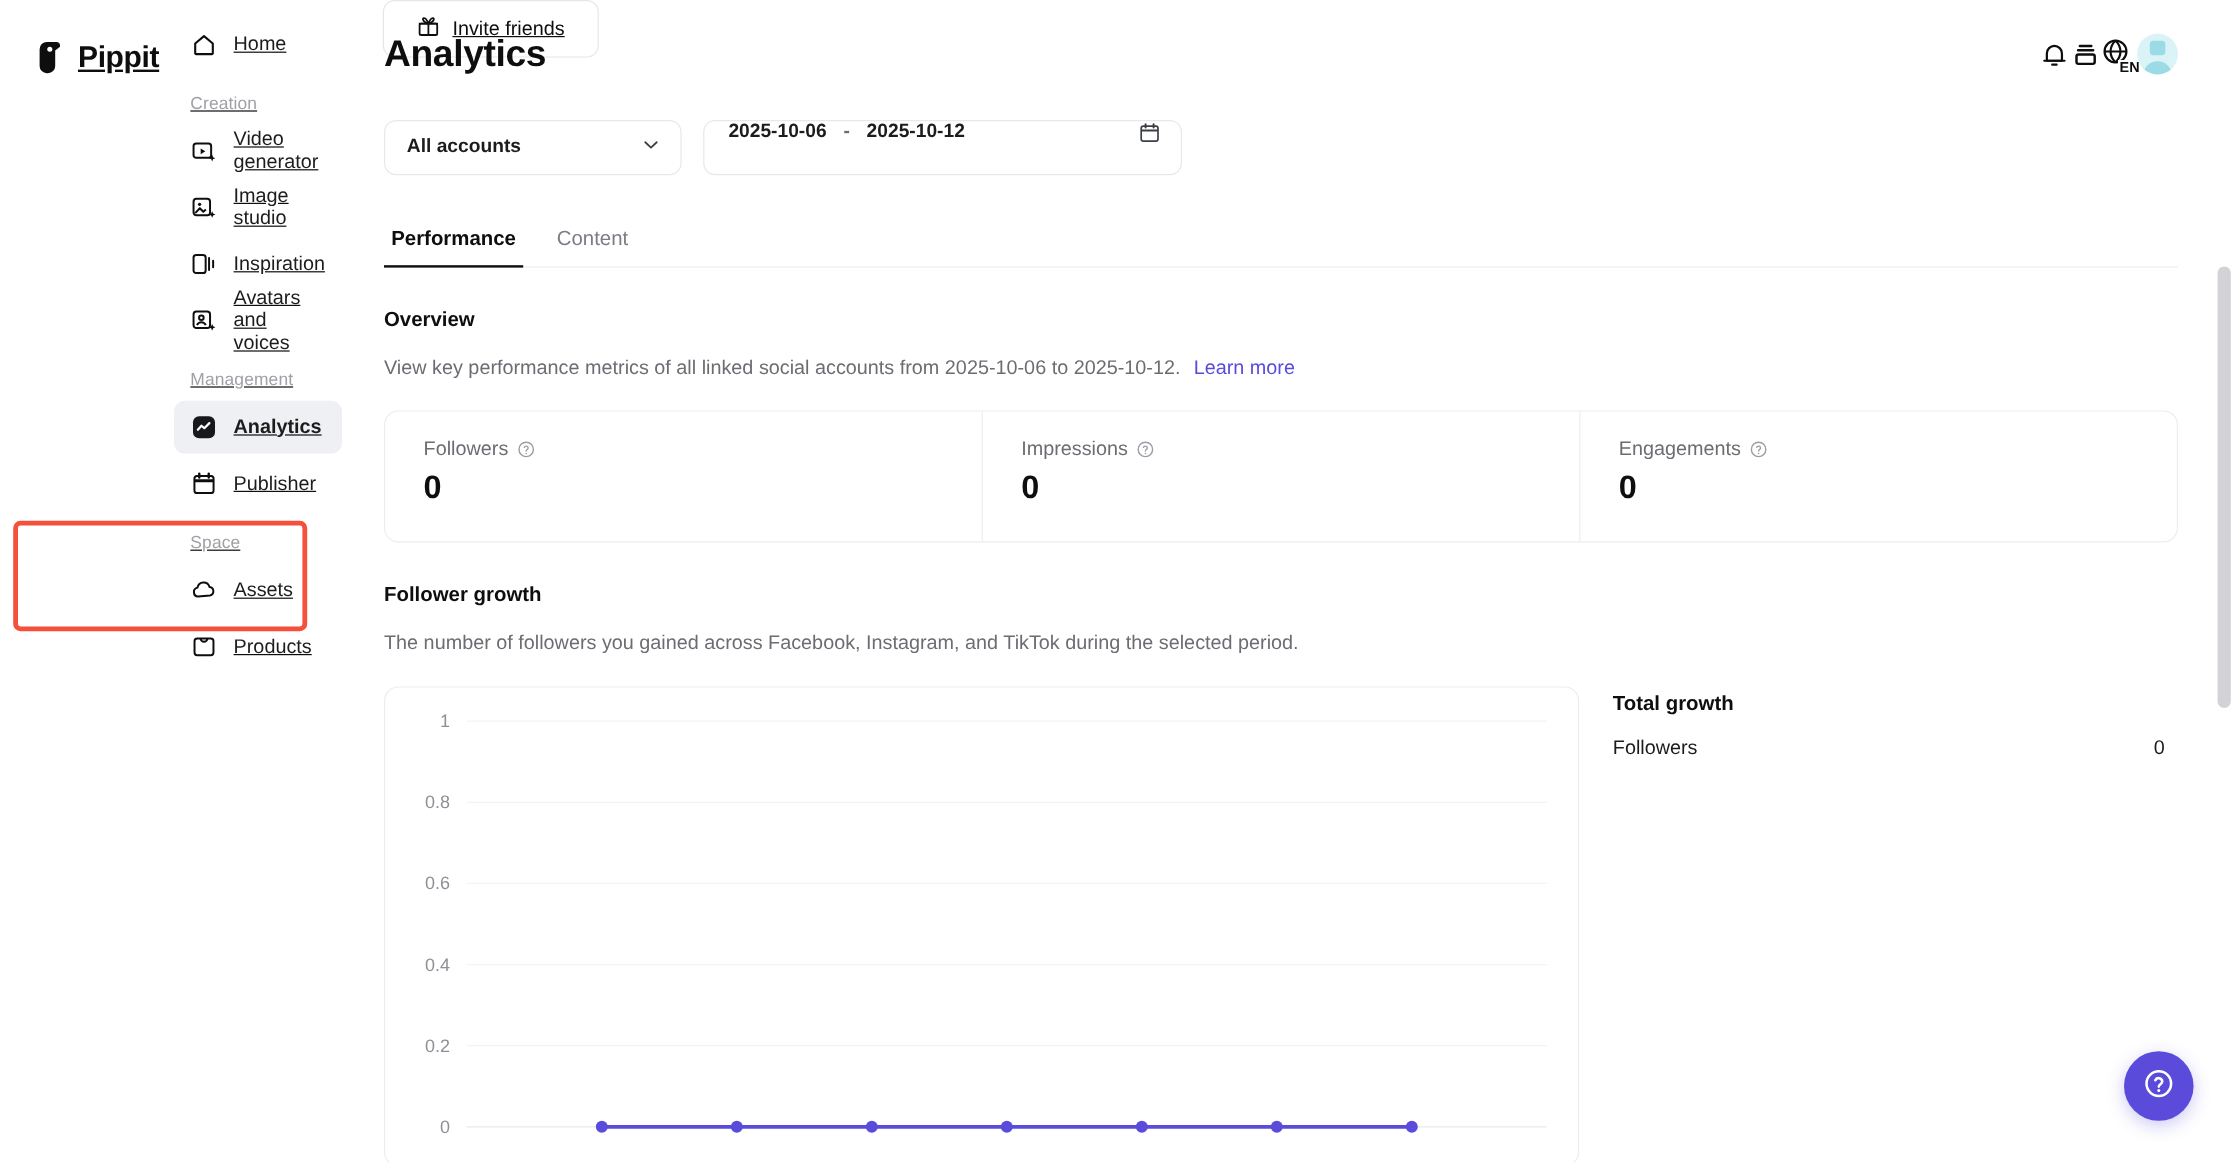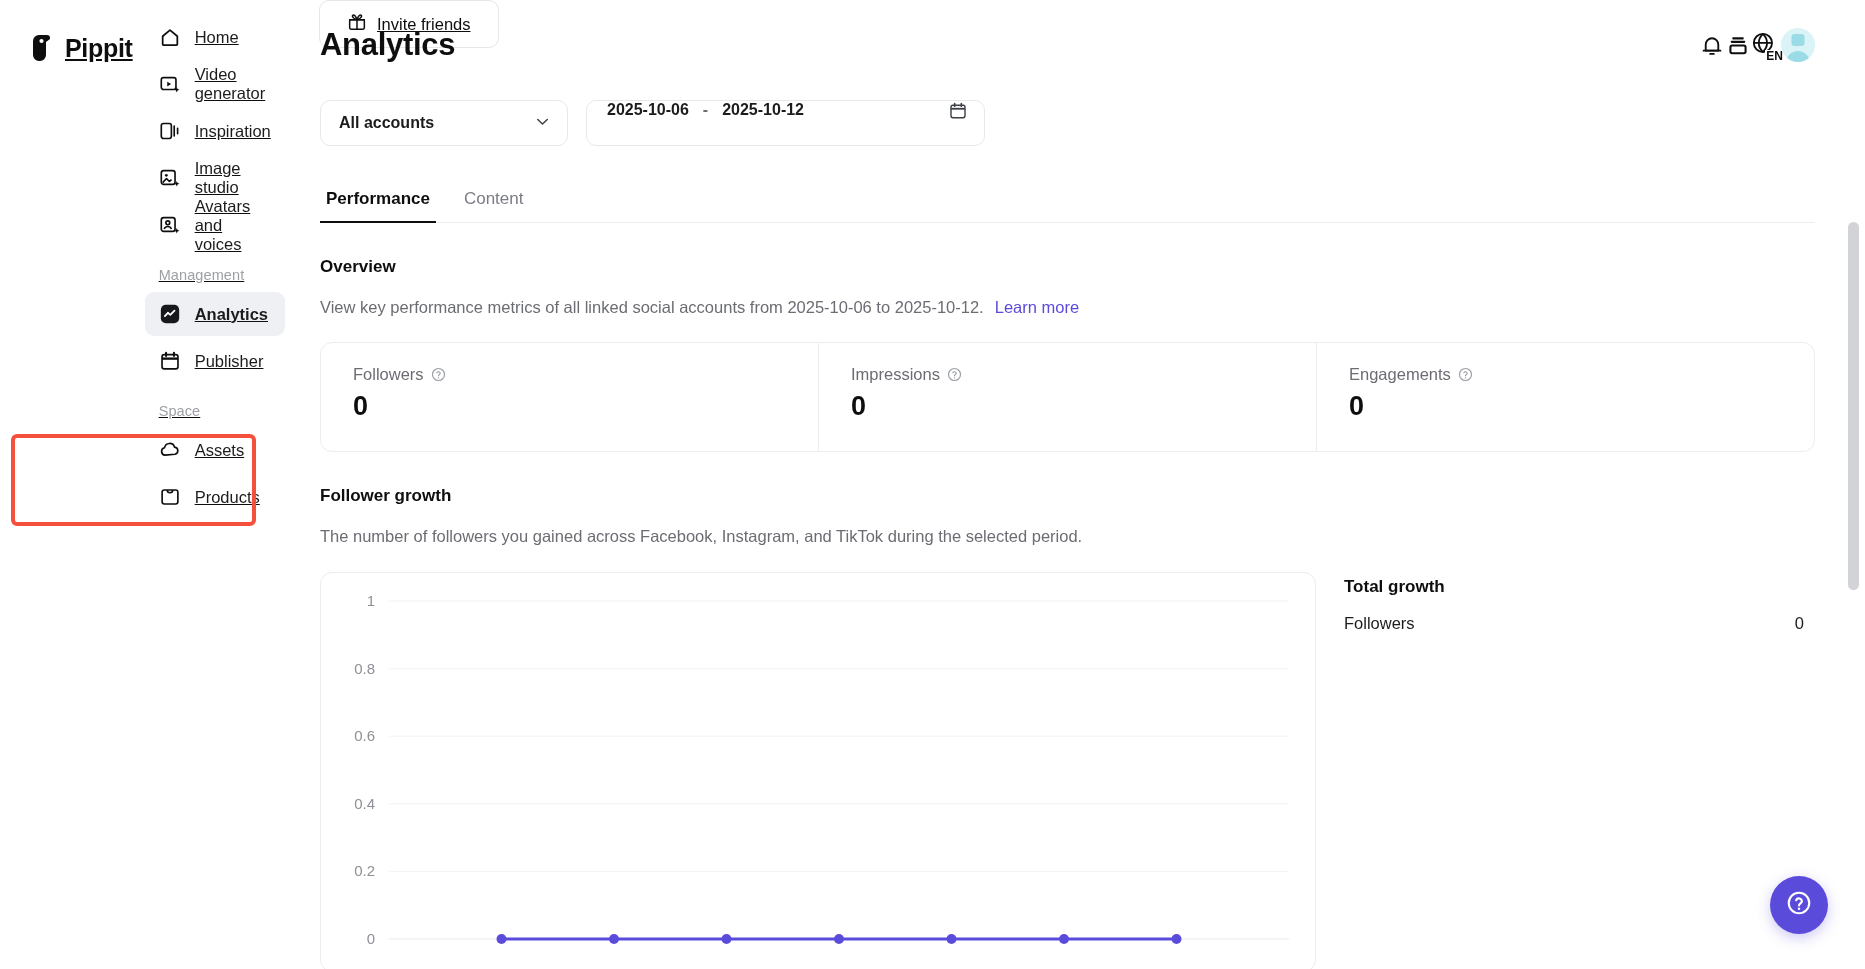--- a/index.html
+++ b/index.html
@@ -193,52 +193,53 @@
 
       <div class="nav-item">
         <span class="nav-icon">
           <svg viewBox="0 0 24 24" width="22" height="22" fill="none" stroke="#0e0e0e" stroke-width="1.9" stroke-linejoin="round" stroke-linecap="round">
             <path d="M4 11.2L12 4.5l8 6.7V20a.8.8 0 01-.8.8H4.8A.8.8 0 014 20z"></path>
           </svg>
         </span>
         <span>Home</span>
       </div>
 
+      <div class="nav-group-label">Creation</div>
 
       <div class="nav-item">
         <span class="nav-icon">
           <svg viewBox="0 0 24 24" width="22" height="22" fill="none" stroke="#0e0e0e" stroke-width="1.8" stroke-linejoin="round">
             <rect x="2.5" y="5" width="16" height="13" rx="2.4"></rect>
             <path d="M9 9.5l4.2 2.6L9 14.7z" fill="#0e0e0e" stroke="none"></path>
             <path d="M19.4 15.3l.9 2.1 2.1.9-2.1.9-.9 2.1-.9-2.1-2.1-.9 2.1-.9z" fill="#0e0e0e" stroke="none"></path>
           </svg>
         </span>
         <span>Video generator</span>
-      </div>
-
-      <div class="nav-item">
-        <span class="nav-icon">
-          <svg viewBox="0 0 24 24" width="22" height="22" fill="none" stroke="#0e0e0e" stroke-width="1.8" stroke-linejoin="round">
-            <rect x="2.5" y="3.8" width="11" height="16.4" rx="2.4"></rect>
-            <path d="M16.6 6.5v11M20.3 9v6" stroke-linecap="round"></path>
-          </svg>
-        </span>
-        <span>Inspiration</span>
       </div>
 
       <div class="nav-item">
         <span class="nav-icon">
           <svg viewBox="0 0 24 24" width="22" height="22" fill="none" stroke="#0e0e0e" stroke-width="1.8" stroke-linejoin="round">
             <rect x="2.5" y="4" width="15" height="15" rx="2.6"></rect>
             <circle cx="8" cy="9" r="1.5" fill="#0e0e0e" stroke="none"></circle>
             <path d="M4 17l4.2-4.4 3.2 3.2 2.3-2"></path>
             <path d="M19.4 15.3l.9 2.1 2.1.9-2.1.9-.9 2.1-.9-2.1-2.1-.9 2.1-.9z" fill="#0e0e0e" stroke="none"></path>
           </svg>
         </span>
         <span>Image studio</span>
+      </div>
+
+      <div class="nav-item">
+        <span class="nav-icon">
+          <svg viewBox="0 0 24 24" width="22" height="22" fill="none" stroke="#0e0e0e" stroke-width="1.8" stroke-linejoin="round">
+            <rect x="2.5" y="3.8" width="11" height="16.4" rx="2.4"></rect>
+            <path d="M16.6 6.5v11M20.3 9v6" stroke-linecap="round"></path>
+          </svg>
+        </span>
+        <span>Inspiration</span>
       </div>
 
       <div class="nav-item">
         <span class="nav-icon">
           <svg viewBox="0 0 24 24" width="22" height="22" fill="none" stroke="#0e0e0e" stroke-width="1.8" stroke-linejoin="round">
             <rect x="2.5" y="4" width="15" height="15" rx="2.6"></rect>
             <circle cx="9.6" cy="9.6" r="2.1"></circle>
             <path d="M5.6 16.4c.8-1.9 2.3-2.8 4-2.8s3.2.9 4 2.8"></path>
             <path d="M19.4 15.3l.9 2.1 2.1.9-2.1.9-.9 2.1-.9-2.1-2.1-.9 2.1-.9z" fill="#0e0e0e" stroke="none"></path>
           </svg>

